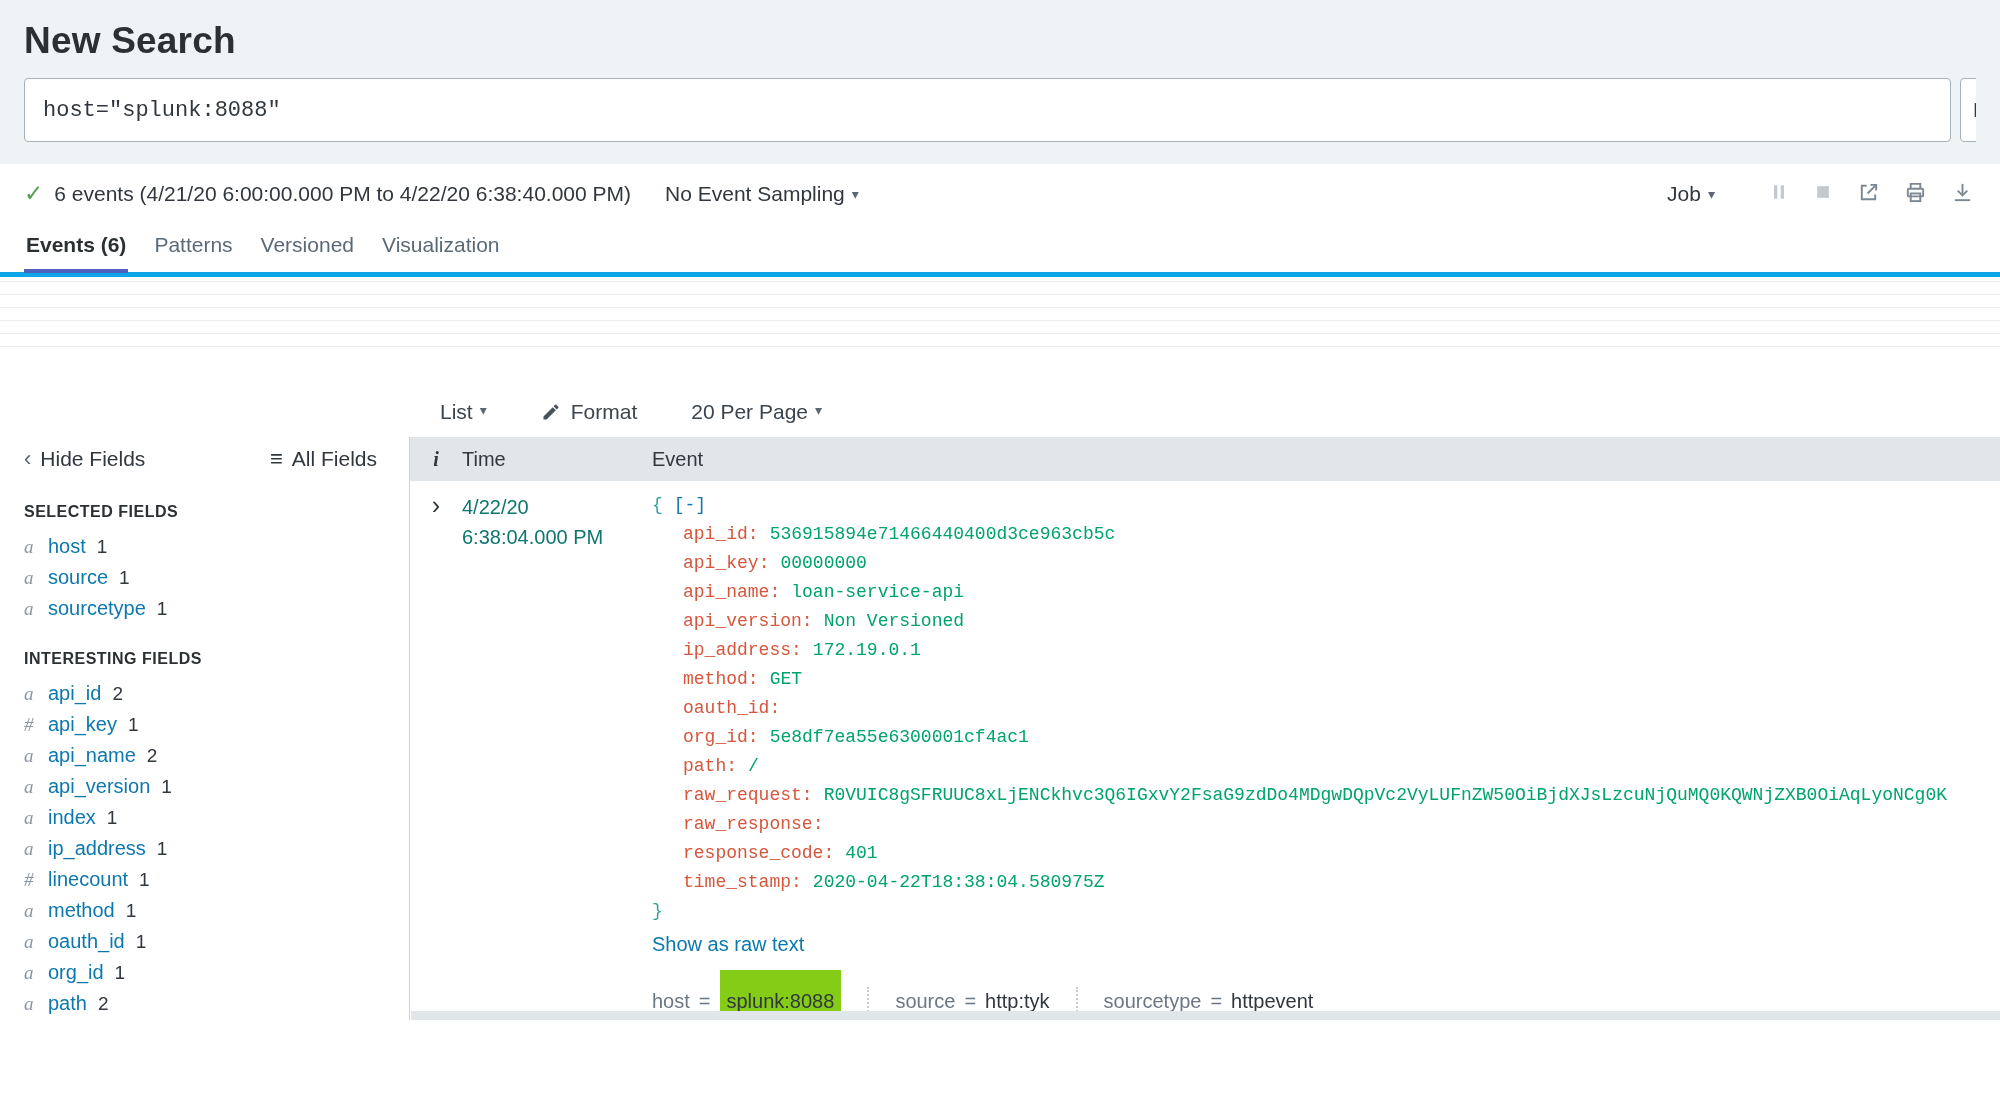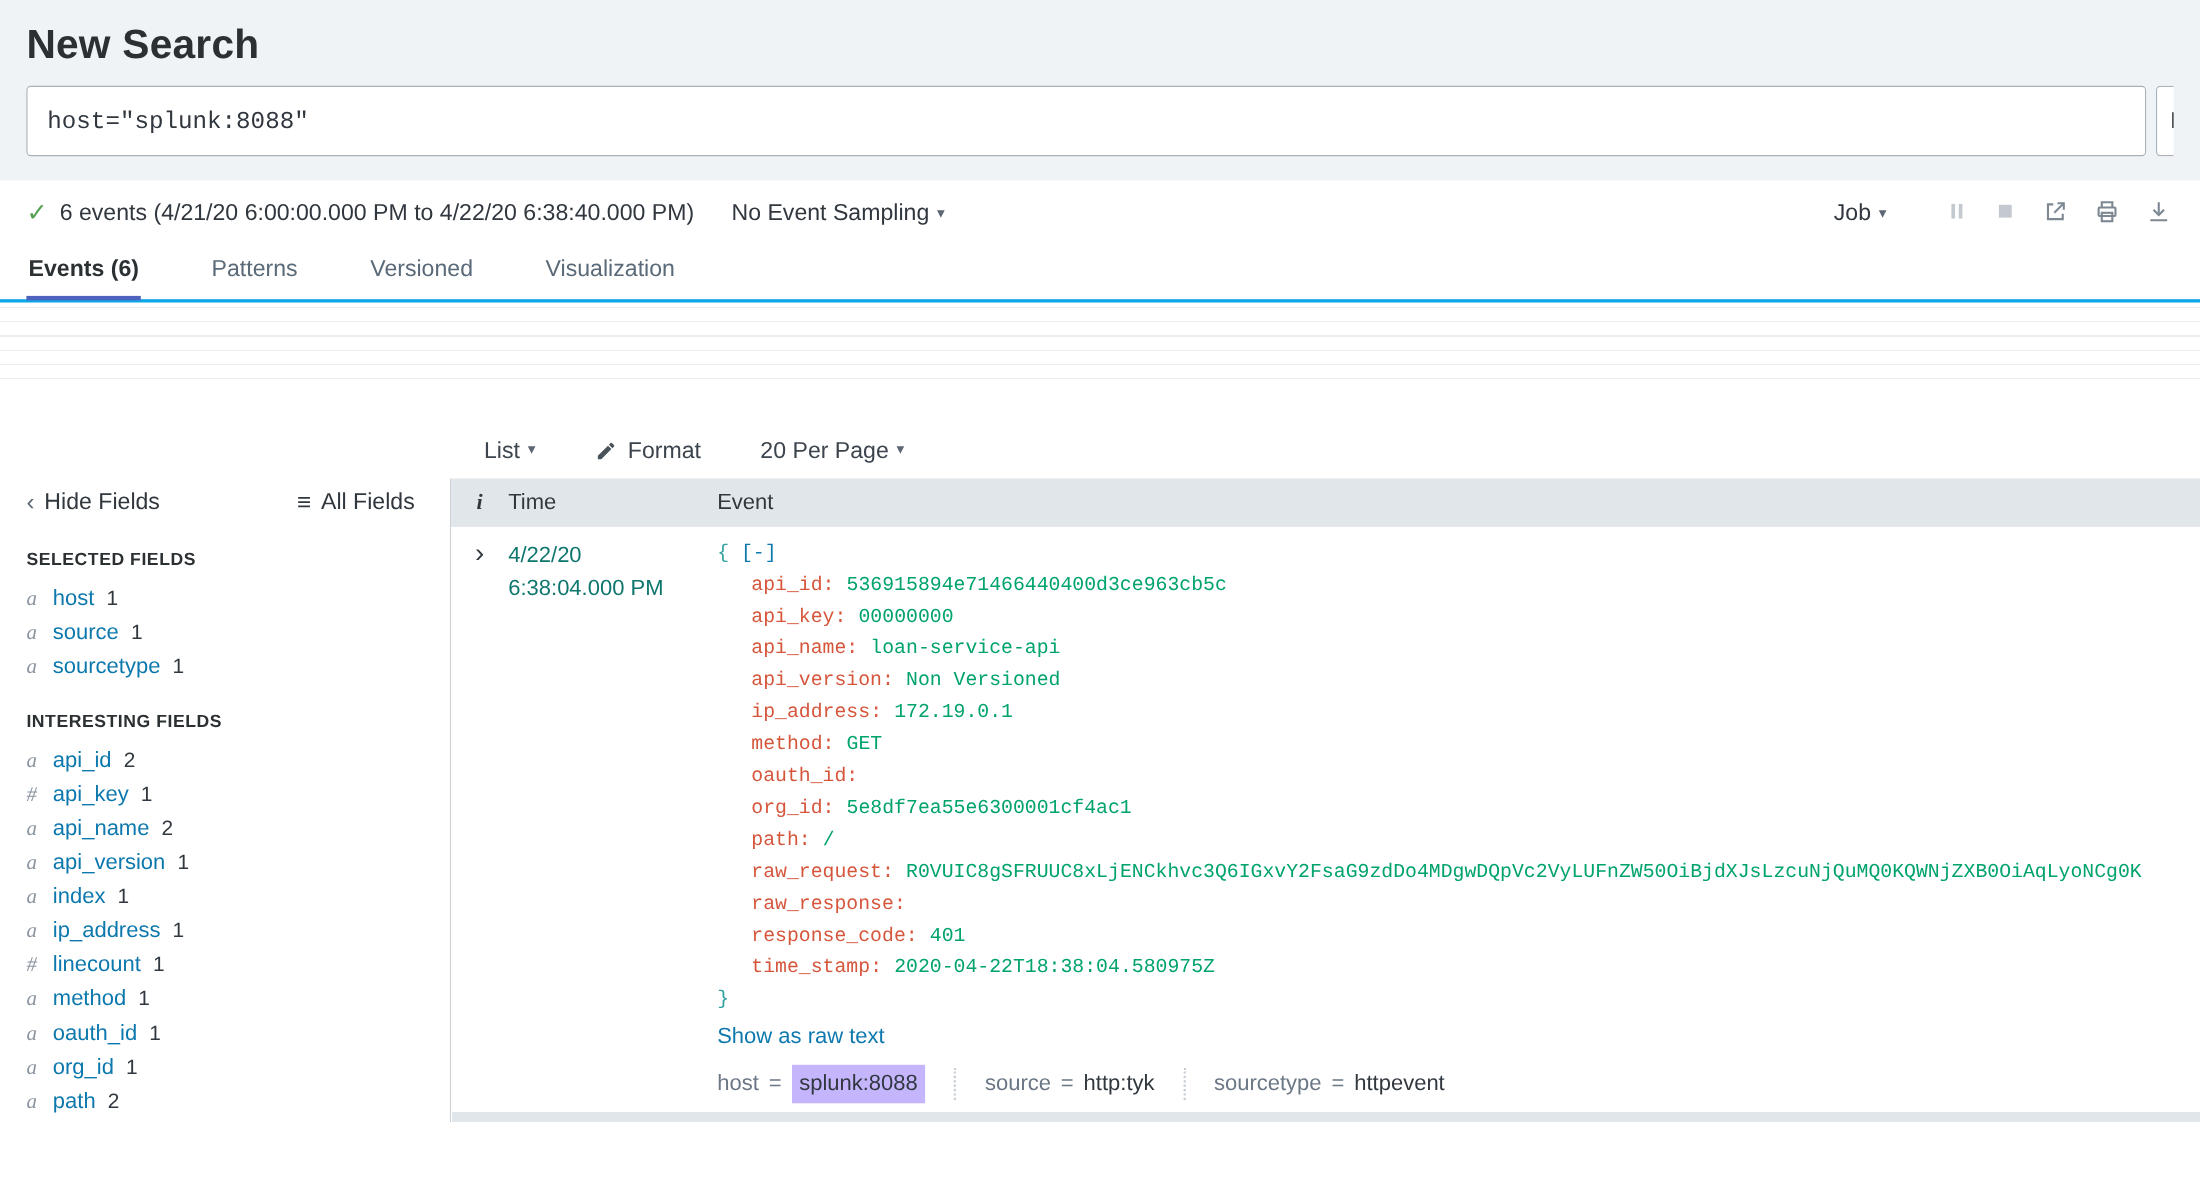--- a/index.html
+++ b/index.html
@@ -30,21 +30,21 @@
   .status-bar { display: flex; align-items: center; padding: 16px 26px 12px 24px; font-size: 21px; }
   .check { color: #53a051; font-weight: 700; font-size: 23px; margin-right: 11px; }
   .sampling { margin-left: 34px; color: #31373e; cursor: pointer; }
   .caret { font-size: 14px; color: #5c6773; margin-left: 7px; position: relative; top: -2px; }
   .status-spacer { flex: 1; }
   .job { color: #31373e; margin-right: 30px; cursor: pointer; }
   .icon-btn { margin-left: 24px; color: #7d8893; display: inline-flex; align-items: center; cursor: pointer; background: none; border: none; padding: 0; }
   .icon-btn.dim { color: #c3c9cf; }
 
   
-  .tabs { display: flex; gap: 62px; padding: 0 24px; border-bottom: 3px solid #0ea5e9; text-align: center; }
+  .tabs { display: flex; gap: 24px; padding: 0 24px; border-bottom: 5px solid #0ea5e9; text-align: center; }
   .tab { position: relative; padding: 14px 2px 15px; font-size: 21px; color: #5a6a78; cursor: pointer; }
   .tab.active { color: #2b3033; font-weight: 700; }
   .tab.active::after { content: ""; position: absolute; left: 0; right: 0; bottom: -1px; height: 4px; background: #4f63be; }
 
   
   .timeline-toolbar { display: flex; align-items: center; gap: 46px; padding: 15px 24px 13px; font-size: 21px; }
   .tool { color: #31373e; cursor: pointer; white-space: nowrap; }
   .tool .pfx { color: #7d8893; margin-right: 9px; }
   .tool.disabled { color: #b9c0c7; cursor: default; }
   .tool.disabled .pfx { color: #c9cfd5; }
@@ -91,21 +91,21 @@
   .jkey, .jcolon { color: #d6563c; }
   .jcolon { margin-right: 11px; }
   .jval { color: #00a36d; }
   .show-raw { font-family: "Liberation Sans", "DejaVu Sans", sans-serif; font-size: 20px; color: #0c78ad; margin-top: 4px; cursor: pointer; line-height: 28px; }
   .meta-row { font-family: "Liberation Sans", "DejaVu Sans", sans-serif; font-size: 20px; margin-top: 12px; display: flex; align-items: center; color: #31373e; }
   .meta-item { display: inline-flex; align-items: center; padding-right: 26px; cursor: pointer; }
   .meta-item + .meta-item { border-left: 2px dotted #c5ccd3; padding-left: 26px; }
   .meta-key { color: #6b7785; margin-right: 9px; }
   .meta-eq { color: #6b7785; margin-right: 9px; }
   .meta-val { color: #31373e; }
-  .meta-val.highlight { background: #c4b5fd; padding: 3px 7px; }
+  .meta-val.highlight { background: #84cc16; padding: 17px 7px; }
 
   .bottom-strip { position: absolute; left: 411px; right: 0; bottom: 0; height: 9px; background: #e1e6ea; }
 </style>
 </head>
 <body>
 
 <div class="page">
 
   <header class="top-header">
     <h1 class="page-title">New Search</h1>

